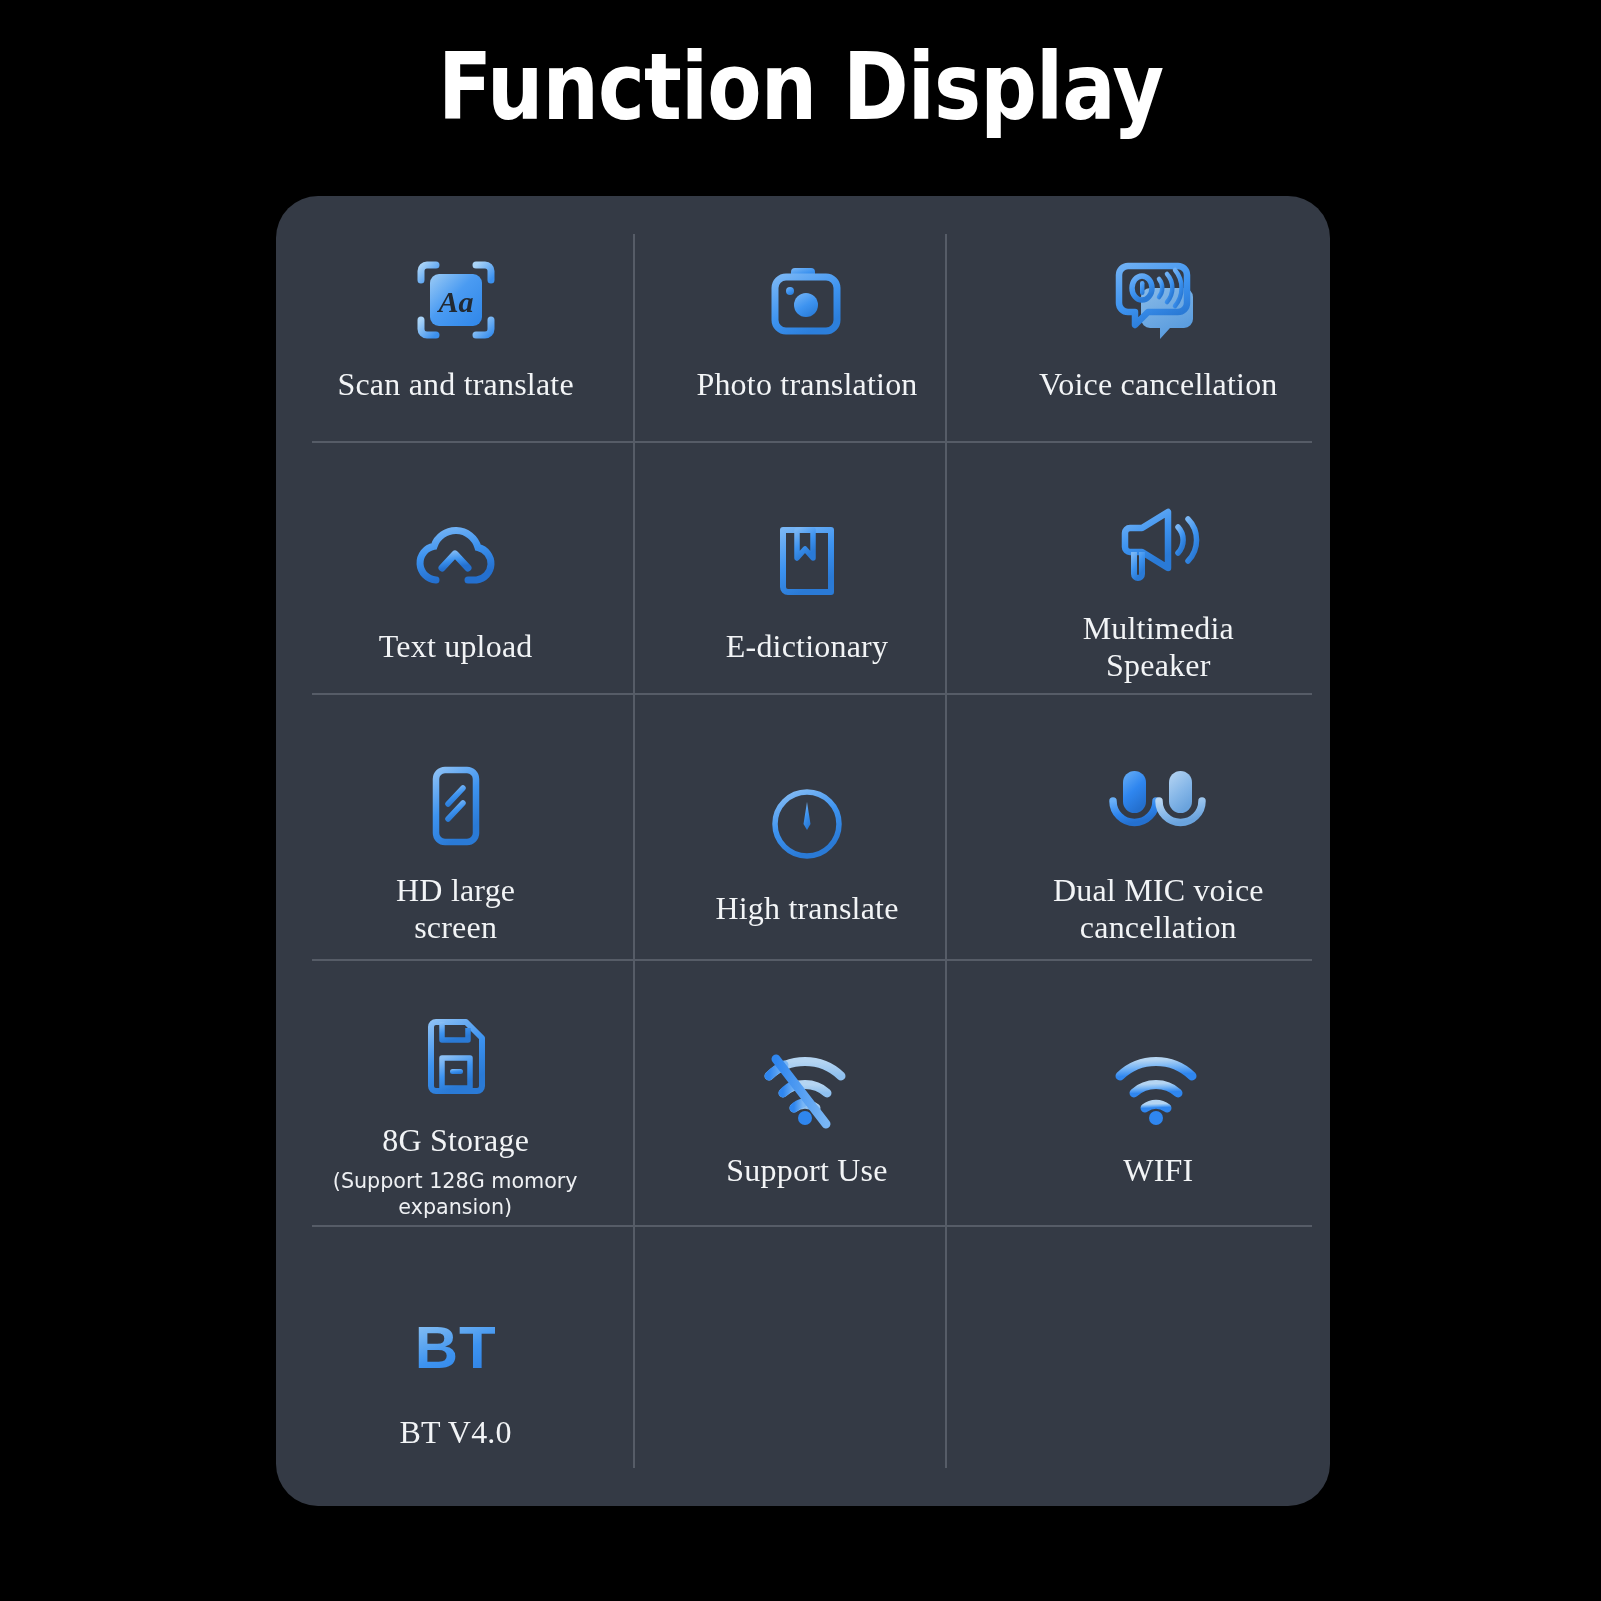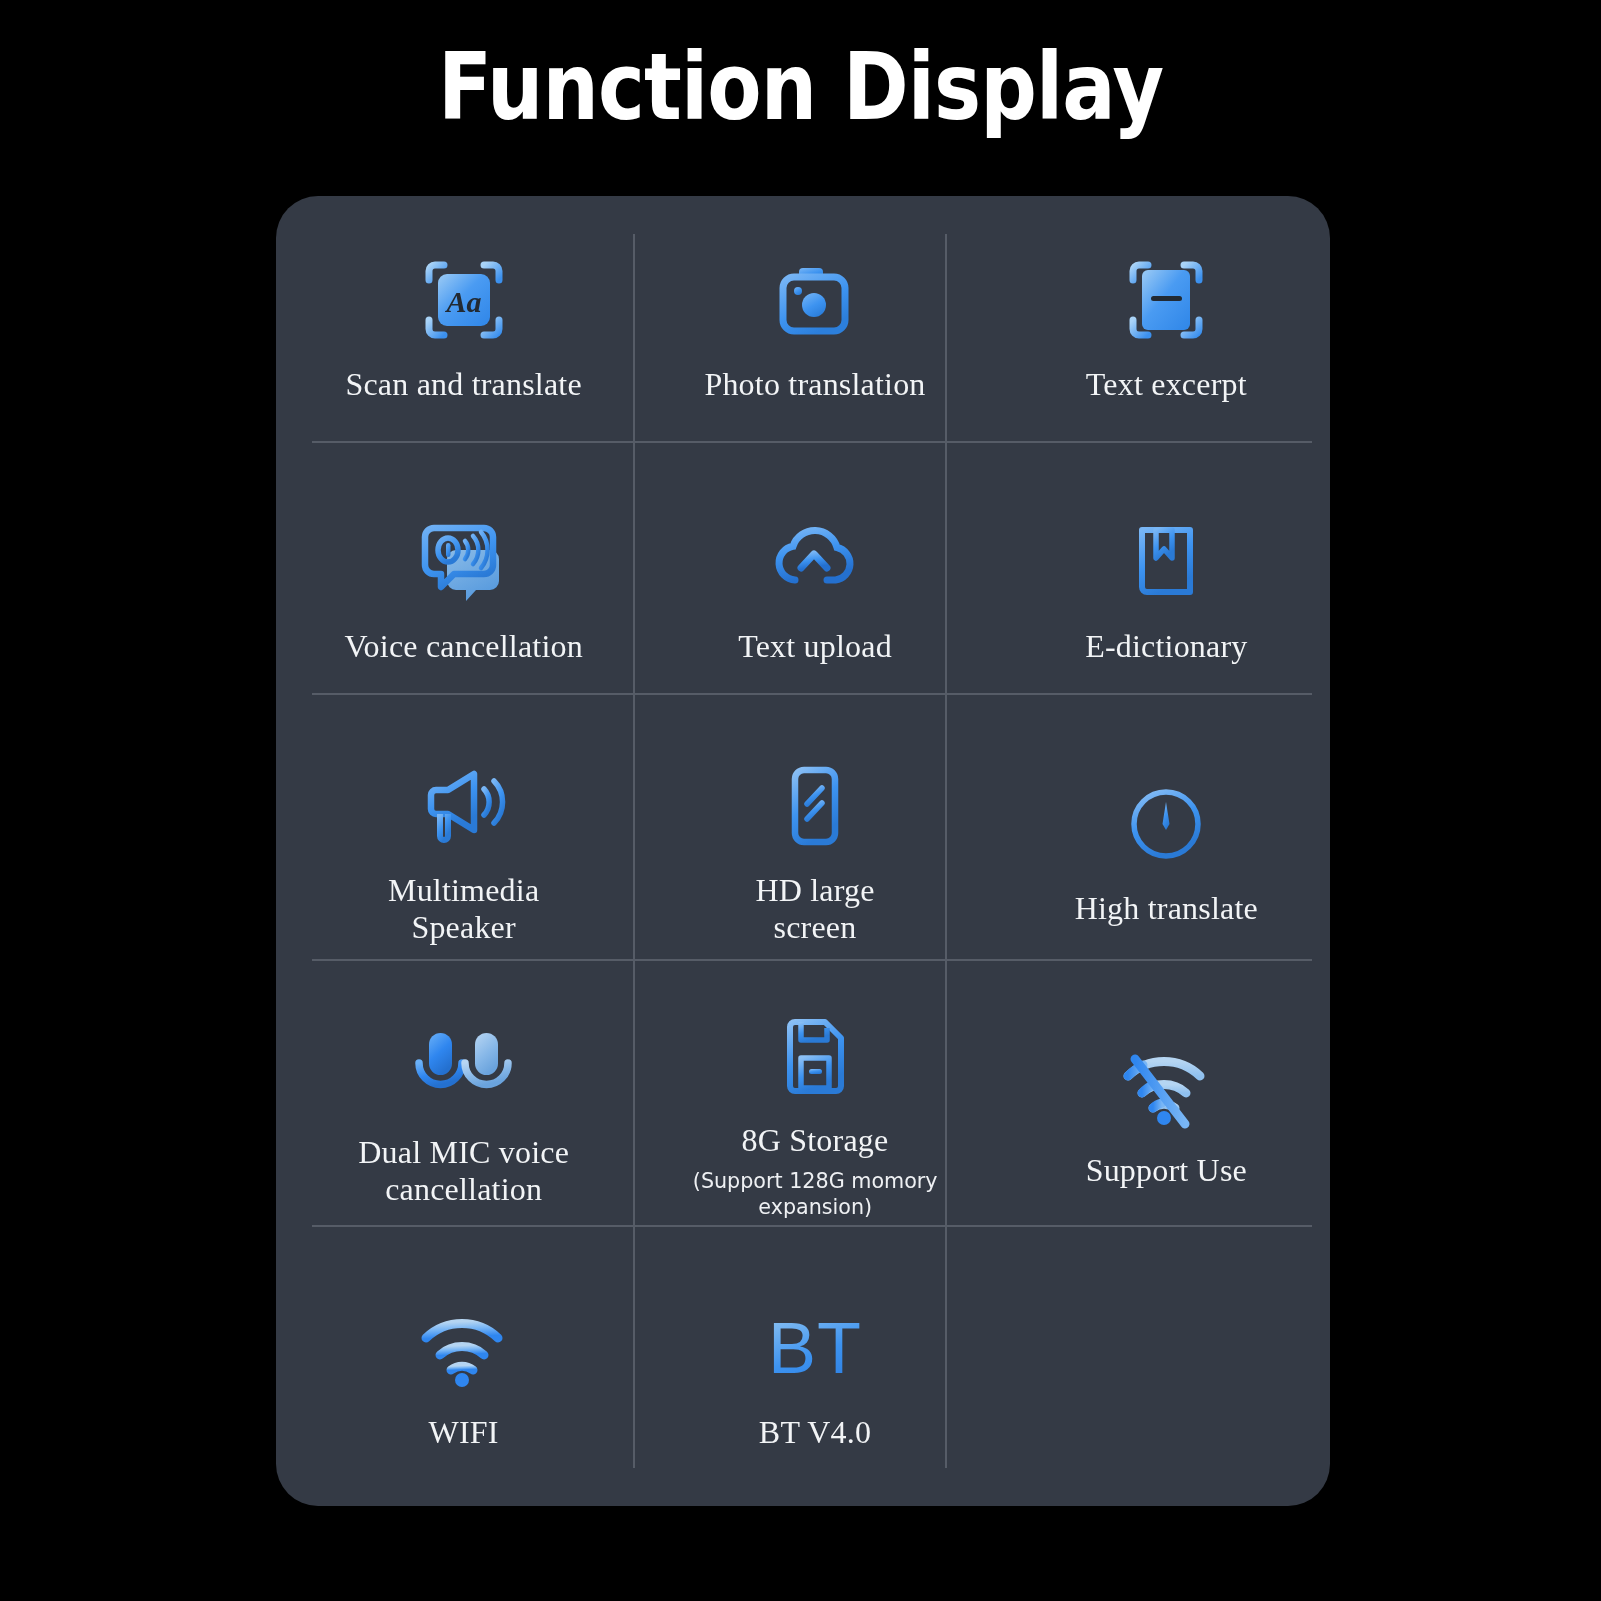--- a/index.html
+++ b/index.html
@@ -38,21 +38,21 @@
     top: 196px;
     width: 1054px;
     height: 1310px;
     background: #343a45;
     border-radius: 42px;
     box-sizing: border-box;
   }
 
   .grid {
     position: absolute;
-    left: 12px;
+    left: 4px;
     top: 0;
     width: 100%;
     height: 100%;
     display: grid;
     grid-template-columns: 1fr 1fr 1fr;
     grid-template-rows: repeat(5, 1fr);
   }
 
   .cell {
     position: relative;
@@ -113,22 +113,22 @@
     line-height: 1.18;
     text-align: center;
     margin-top: 8px;
     font-family: "DejaVu Sans", sans-serif;
     white-space: pre-line;
     transform: scaleX(0.94);
   }
 
   .bt-glyph {
     font-family: "Liberation Sans", sans-serif;
-    font-size: 72px;
-    font-weight: 400;
+    font-size: 60px;
+    font-weight: 700;
     letter-spacing: 1px;
     background: linear-gradient(160deg, #93c6f2 0%, #3d93f0 55%, #2a7ce0 100%);
     -webkit-background-clip: text;
     background-clip: text;
     color: transparent;
     line-height: 1;
   }
 
   svg { display: block; overflow: visible; }
 </style>
@@ -187,35 +187,20 @@
           </defs>
           <rect x="32" y="16" width="24" height="12" rx="4" fill="url(#gCam)"></rect>
           <rect x="16" y="25" width="62" height="54" rx="11" fill="none" stroke="url(#gCam)" stroke-width="7"></rect>
           <circle cx="31" cy="39" r="4" fill="url(#gCam)"></circle>
           <circle cx="47" cy="53" r="12" fill="url(#gCam)"></circle>
         </svg>
       </div>
       <div class="label">Photo translation</div>
     </div>
 
-    <div class="cell">
-      <div class="icon-wrap">
-        <svg width="96" height="96" viewBox="0 0 96 96">
-          <rect x="24" y="18" width="48" height="60" rx="6" fill="url(#gBlue1)"></rect>
-          <g fill="none" stroke="url(#gCorner)" stroke-width="7" stroke-linecap="round">
-            <path d="M30 13 H21 a6 6 0 0 0 -6 6 V28"></path>
-            <path d="M66 13 H75 a6 6 0 0 1 6 6 V28"></path>
-            <path d="M30 83 H21 a6 6 0 0 1 -6 -6 V68"></path>
-            <path d="M66 83 H75 a6 6 0 0 0 6 -6 V68"></path>
-          </g>
-          <rect x="33" y="44" width="31" height="5" rx="2.5" fill="#222a33"></rect>
-        </svg>
-      </div>
-      <div class="label">Text excerpt</div>
-    </div>
 
     <div class="cell">
       <div class="icon-wrap">
         <svg width="100" height="96" viewBox="0 0 100 96">
           <defs>
             <linearGradient id="gVoice" x1="0" y1="0" x2="0.5" y2="1">
               <stop offset="0%" stop-color="#6fb0f4"></stop>
                 <stop offset="60%" stop-color="#3d93f0"></stop>
                 <stop offset="100%" stop-color="#2a7ad6"></stop>
             </linearGradient>

